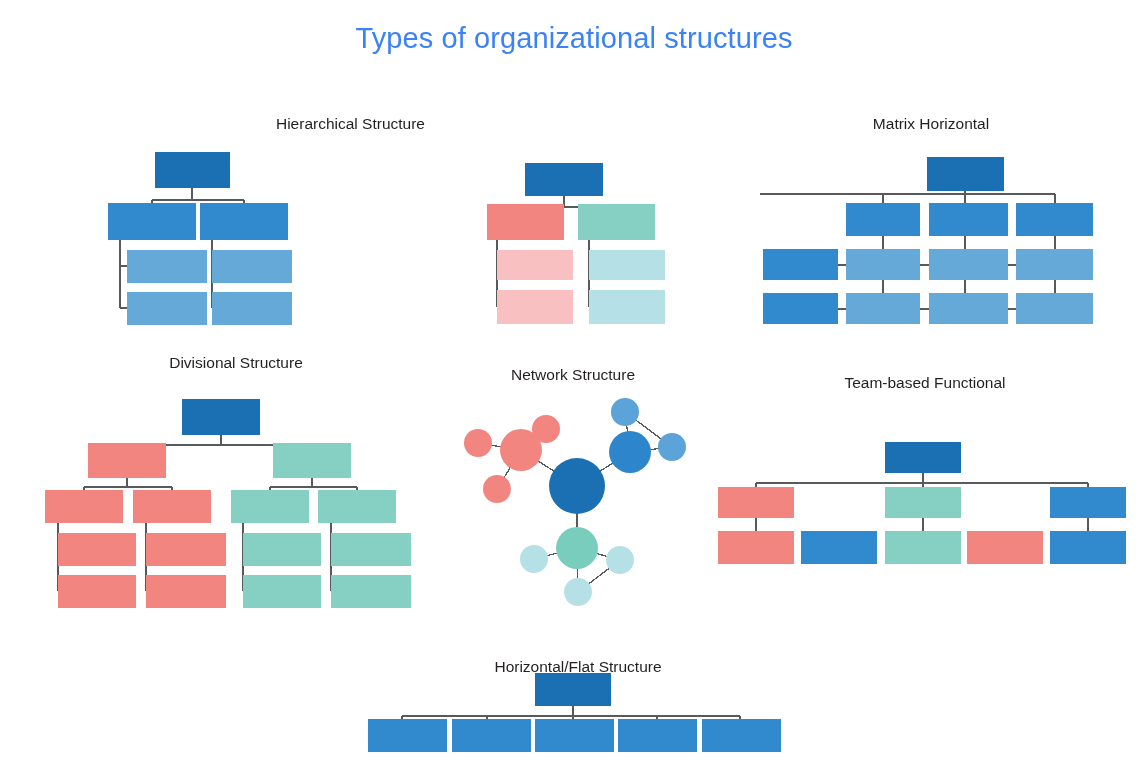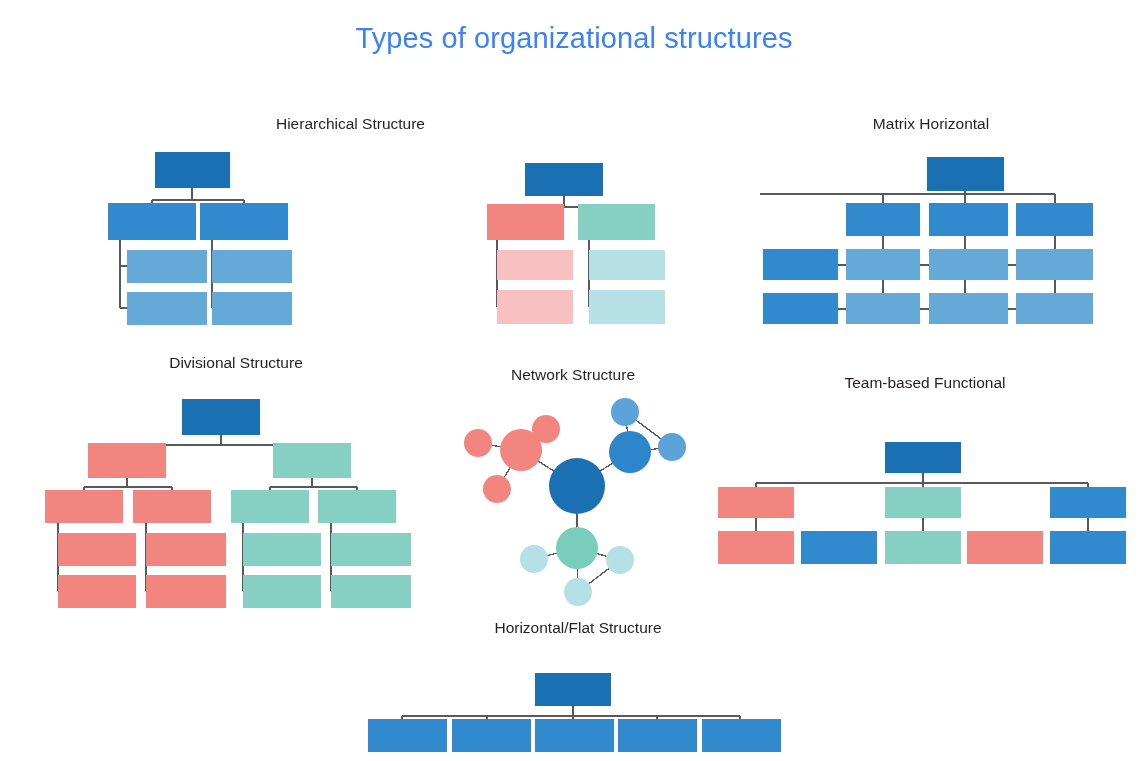--- a/index.html
+++ b/index.html
@@ -191,14 +191,14 @@
         <rect x="618" y="719" width="79" height="33" fill="#3189ce" shape-rendering="crispEdges"></rect>
         <rect x="702" y="719" width="79" height="33" fill="#3189ce" shape-rendering="crispEdges"></rect>
       </g>
     </svg>
 
 <div class="sec-title" style="left: 25px; top: 115px; width: 400px; text-align: right;">Hierarchical Structure</div>
     <div class="sec-title" style="left: 731px; top: 115px; width: 400px;">Matrix Horizontal</div>
     <div class="sec-title" style="left: 36px; top: 354px; width: 400px;">Divisional Structure</div>
     <div class="sec-title" style="left: 373px; top: 366px; width: 400px;">Network Structure</div>
     <div class="sec-title" style="left: 725px; top: 374px; width: 400px;">Team-based Functional</div>
-    <div class="sec-title" style="left: 378px; top: 619px; width: 400px;">Horizontal/Flat Structure</div>
+    <div class="sec-title" style="left: 378px; top: 658px; width: 400px;">Horizontal/Flat Structure</div>
   </div>
 
 </body></html>

